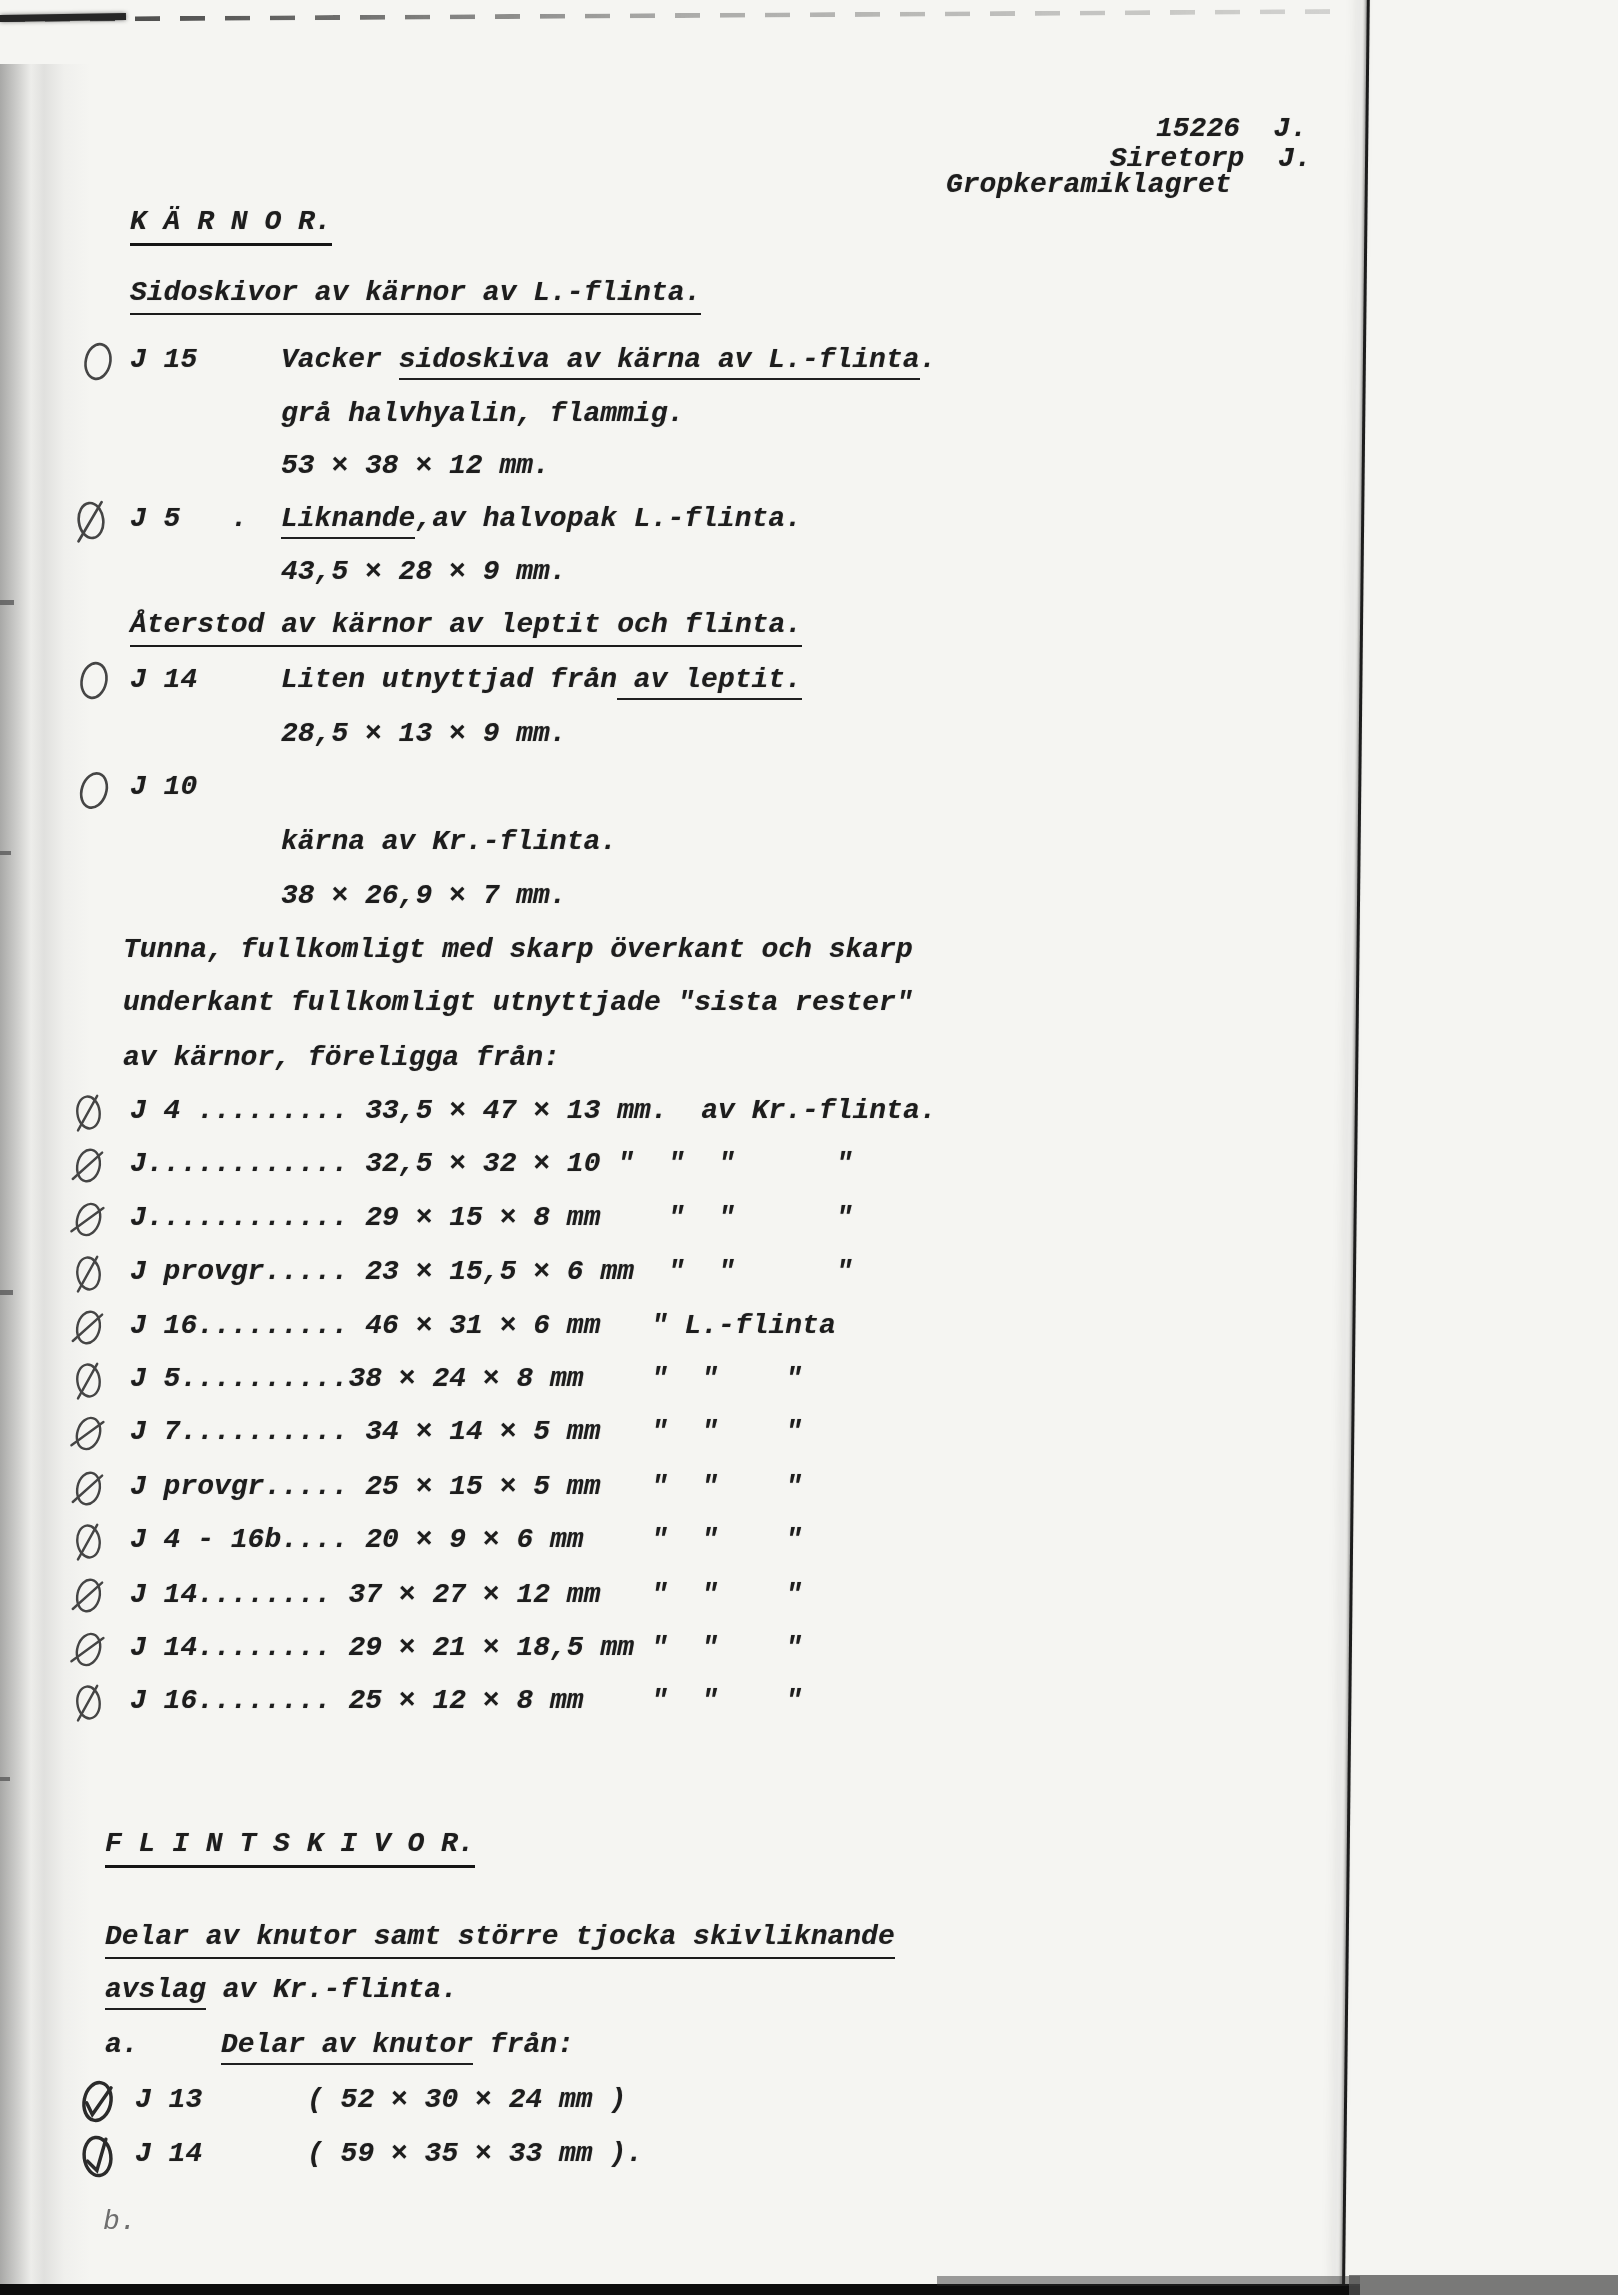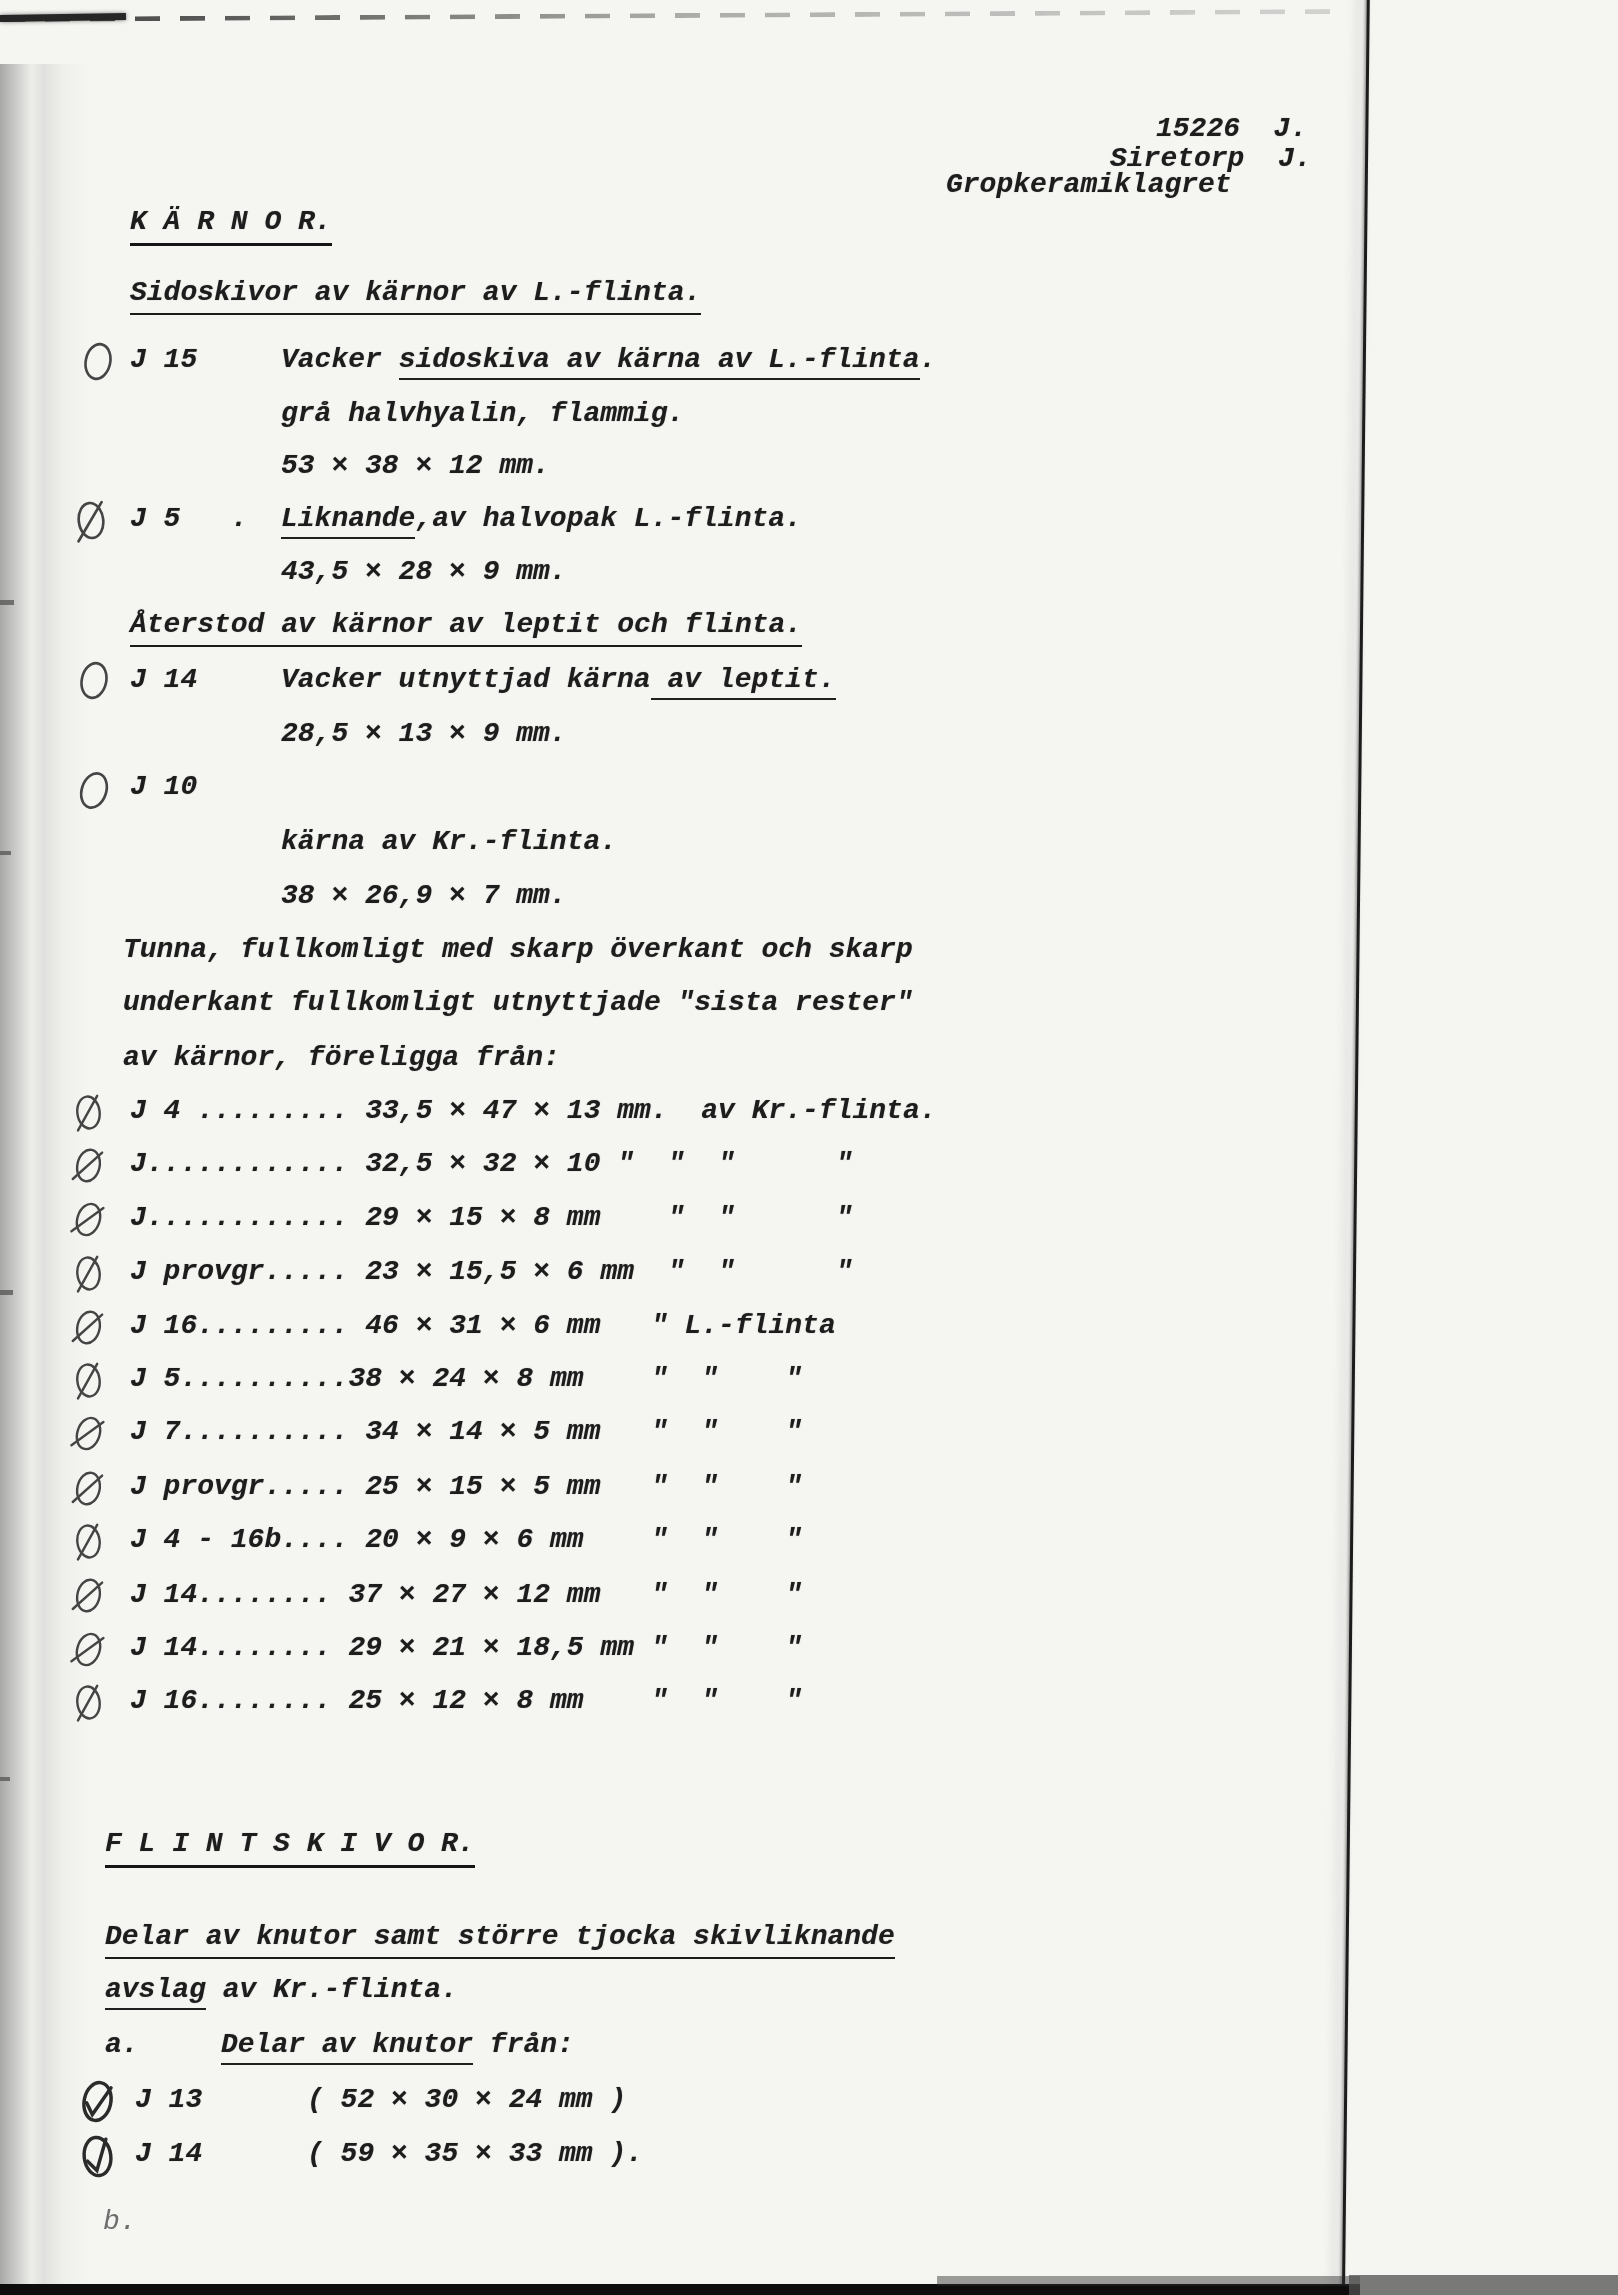--- a/index.html
+++ b/index.html
@@ -94,21 +94,21 @@
   <div class="ln" style="left:231px;top:503px">.</div>
   <div class="ln" style="left:281px;top:503px"><span class="u">Liknande</span><span>,av halvopak L.-flinta.</span></div>
   <div class="ln" style="left:281px;top:556px">43,5 × 28 × 9 mm.</div>
 
   <div class="ln" style="left:130px;top:609px"><span class="u2">Återstod av kärnor av leptit och flinta.</span></div>
 
   <svg class="mark r1" style="left:77px;top:658px;width:34px;height:45px" viewBox="0 0 64 84">
       <ellipse cx="32" cy="42" rx="23" ry="33"></ellipse>
     </svg>
   <div class="ln" style="left:130px;top:664px">J 14</div>
-  <div class="ln" style="left:281px;top:664px"><span>Vacker utnyttjad kärna</span><span class="u"> av leptit.</span></div>
+  <div class="ln" style="left:281px;top:664px"><span>Liten utnyttjad från</span><span class="u"> av leptit.</span></div>
   <div class="ln" style="left:281px;top:718px">28,5 × 13 × 9 mm.</div>
 
   <svg class="mark r3" style="left:77px;top:768px;width:34px;height:45px" viewBox="0 0 64 84">
       <ellipse cx="32" cy="42" rx="23" ry="33"></ellipse>
     </svg>
   <div class="ln" style="left:130px;top:771px">J 10</div>
   <div class="ln" style="left:281px;top:826px">kärna av Kr.-flinta.</div>
   <div class="ln" style="left:281px;top:880px">38 × 26,9 × 7 mm.</div>
 
   <div class="ln" style="left:123px;top:934px">Tunna, fullkomligt med skarp överkant och skarp</div>

